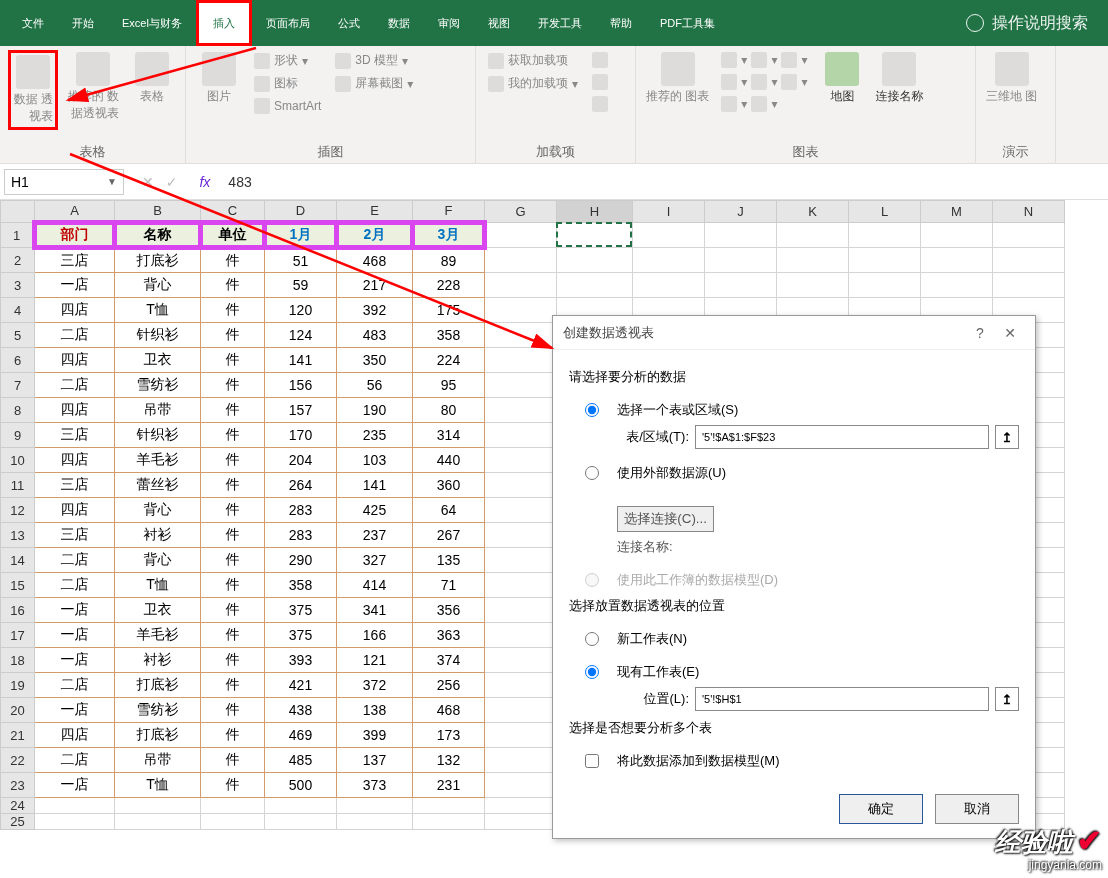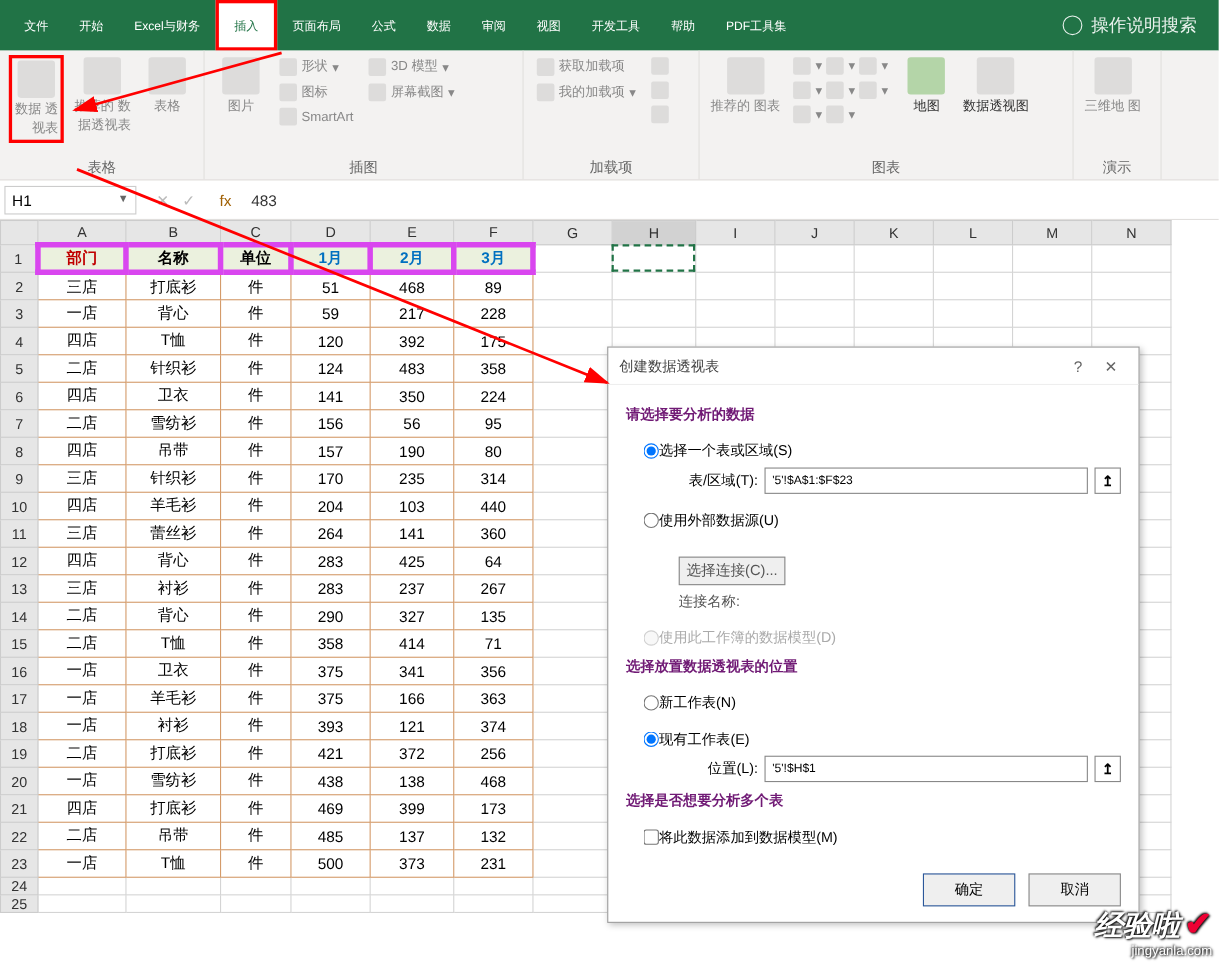--- a/index.html
+++ b/index.html
@@ -21,21 +21,21 @@
 .rbtn.hl { border:3px solid red; }
 .ricon { width:34px; height:34px; background:rgba(120,120,120,0.18); border-radius:3px; margin-bottom:2px;}
 .rsmall { display:flex; align-items:center; font-size:12px; color:#888; gap:4px; padding:2px 4px;}
 .rsmall .si { width:16px; height:16px; background:rgba(120,120,120,0.18); border-radius:2px;}
 .rcol { display:flex; flex-direction:column; gap:2px; justify-content:center;}
 
 
 .fbar { height:36px; border-bottom:1px solid #e1dfdd; display:flex; align-items:center; font-size:14px;}
 .namebox { width:120px; height:26px; border:1px solid #ccc; margin:0 4px; padding:2px 6px; display:flex; align-items:center; justify-content:space-between; background:#fff;}
 .namebox .dd { color:#666; font-size:10px;}
-.fx-btn { padding:0 8px; color:#a16207; }
+.fx-btn { padding:0 8px; color:#6d28d9; font-style:italic;}
 .finput { flex:1; padding-left:10px; color:#333;}
 .fbtns { display:flex; gap:12px; padding:0 14px; color:#bbb;}
 
 
 .grid-wrap { position:relative; }
 table.grid { border-collapse:collapse; table-layout:fixed;}
 .colhdr th { background:#e6e6e6; border:1px solid #ccc; font-weight:normal; font-size:13px; height:22px; color:#333; text-align:center;}
 .colhdr th.sel { background:#d2d2d2;}
 .rowhdr { background:#e6e6e6; border:1px solid #ccc; font-size:13px; width:34px; text-align:center; color:#333;}
 td.cell { border:1px solid #d4d4d4; font-size:14px; height:25px; text-align:center; padding:0 2px; white-space:nowrap;}
@@ -45,22 +45,22 @@
 .blue { color:#0070c0;}
 td.empty { border:1px solid #d4d4d4;}
 .marquee { position:absolute; border:2px dashed #217346; pointer-events:none;}
 
 
 .dialog { position:absolute; background:#fff; border:1px solid #999; box-shadow:2px 2px 6px rgba(0,0,0,0.25); font-size:13px;}
 .dlg-title { height:34px; display:flex; align-items:center; padding:0 10px; border-bottom:1px solid #eee; color:#444;}
 .dlg-title .sp { margin-left:auto;}
 .dlg-title .help,.dlg-title .close { width:30px; text-align:center; color:#666; font-size:14px;}
 .dlg-body { padding:10px 16px;}
-.dlg-body .lbl { margin:8px 0 4px; color:#701a75;font-weight:bold;}
-.radio-row,.check-row { display:flex; align-items:center; gap:0; margin:15px 0 4px 16px;}
+.dlg-body .lbl { margin:8px 0 4px; color:#000000;}
+.radio-row,.check-row { display:flex; align-items:center; gap:18px; margin:15px 0 4px 16px;}
 .field-row { display:flex; align-items:center; gap:6px; margin:6px 0 6px 48px;}
 .field-row .flabel { width:72px; text-align:right;}
 .txt { flex:1; height:24px; border:1px solid #888; padding:2px 6px; font-size:11px;}
 .range-btn { width:24px; height:24px; border:1px solid #888; display:flex; align-items:center; justify-content:center; font-weight:bold;}
 .dlg-btn { height:26px; padding:0 6px; border:1px solid #888; background:#efefef; color:#555;}
 .dlg-body .sub { margin-left:48px; color:#555;margin-top:24px;}
 .disabled { color:#aaa;}
 .dlg-foot { display:flex; justify-content:flex-end; gap:12px; padding:10px 16px 14px;}
 .btn { width:84px; height:30px; border:1px solid #888; background:#efefef; font-size:13px;}
 .btn.primary { border:1.5px solid #2b579a;}
@@ -177,21 +177,21 @@
         <div class="rsmall"><span class="si"></span>▾ <span class="si"></span>▾ <span class="si"></span>▾</div>
         <div class="rsmall"><span class="si"></span>▾ <span class="si"></span>▾ <span class="si"></span>▾</div>
         <div class="rsmall"><span class="si"></span>▾ <span class="si"></span>▾</div>
       </div>
       <div class="rbtn" style="color:#333">
           <div class="ricon" style="background:#b4d5a8"></div>
           <span>地图</span>
         </div>
       <div class="rbtn" style="color:#333">
           <div class="ricon"></div>
-          <span>数据透视图</span>
+          <span>连接名称</span>
         </div>
     </div>
     <div class="rgroup-label">图表</div>
   </div>
   <div class="rgroup" style="width:80px">
     <div class="rgroup-items">
       <div class="rbtn">
           <div class="ricon"></div>
           <span>三维地
 图</span>

